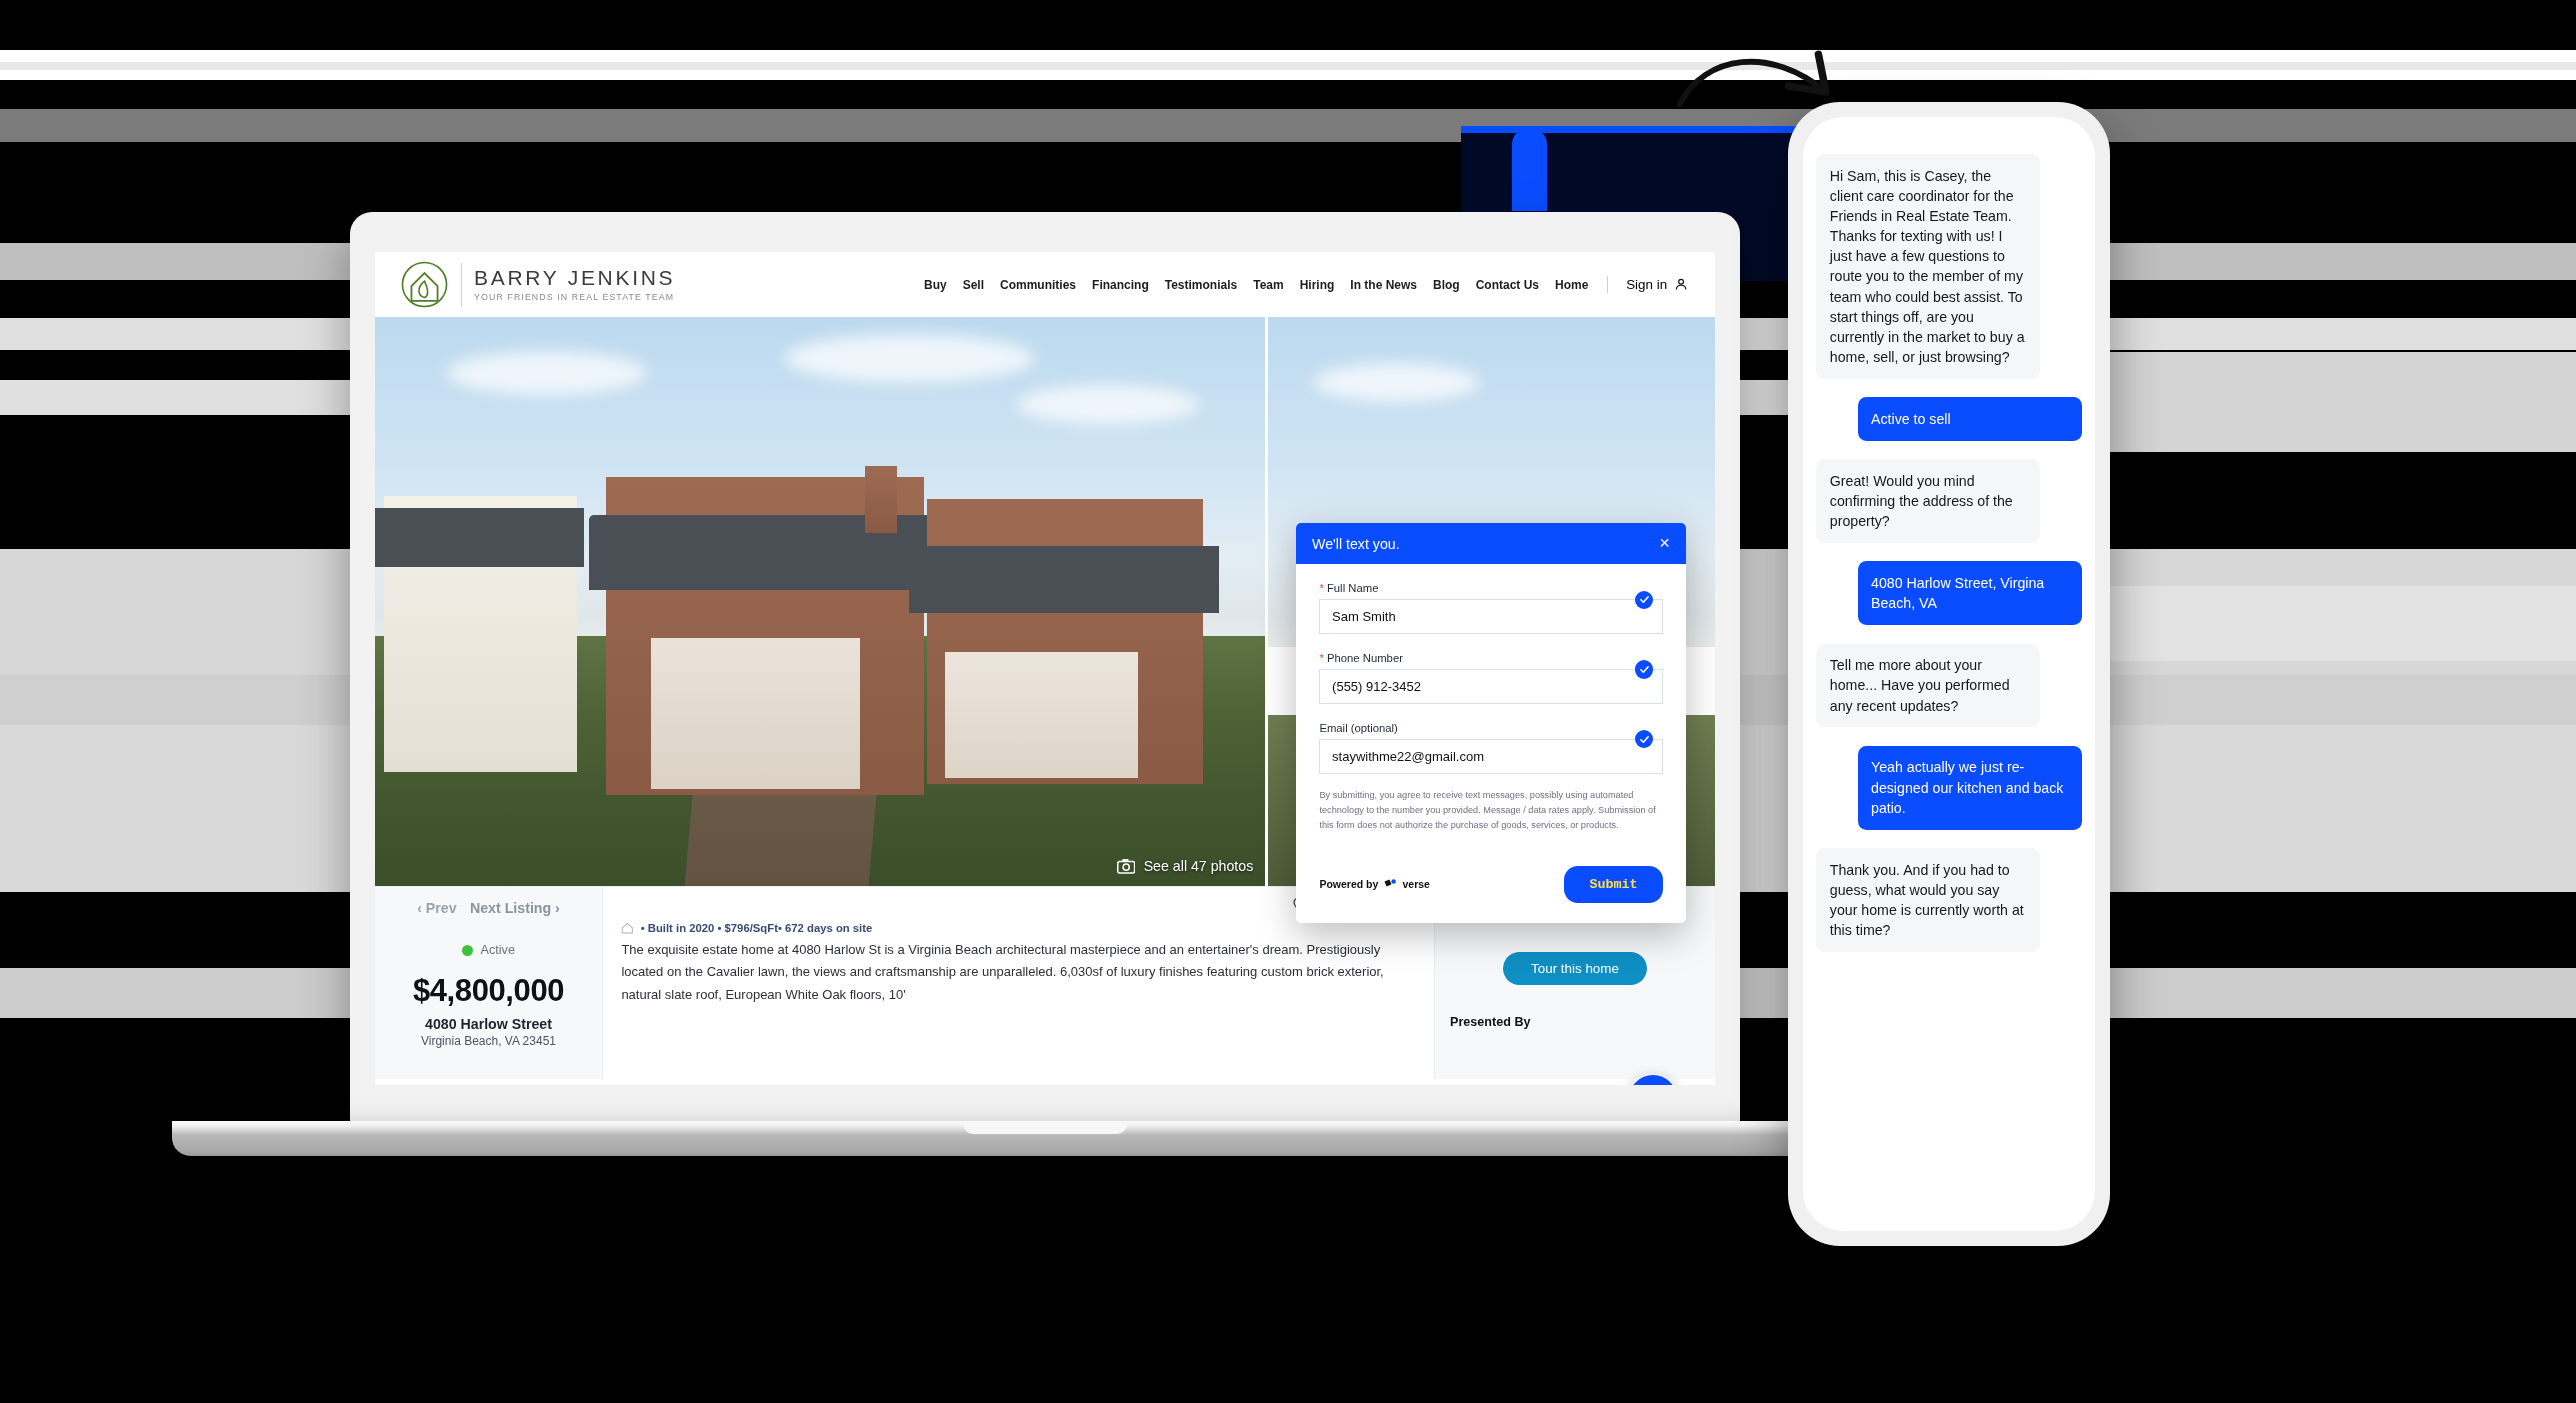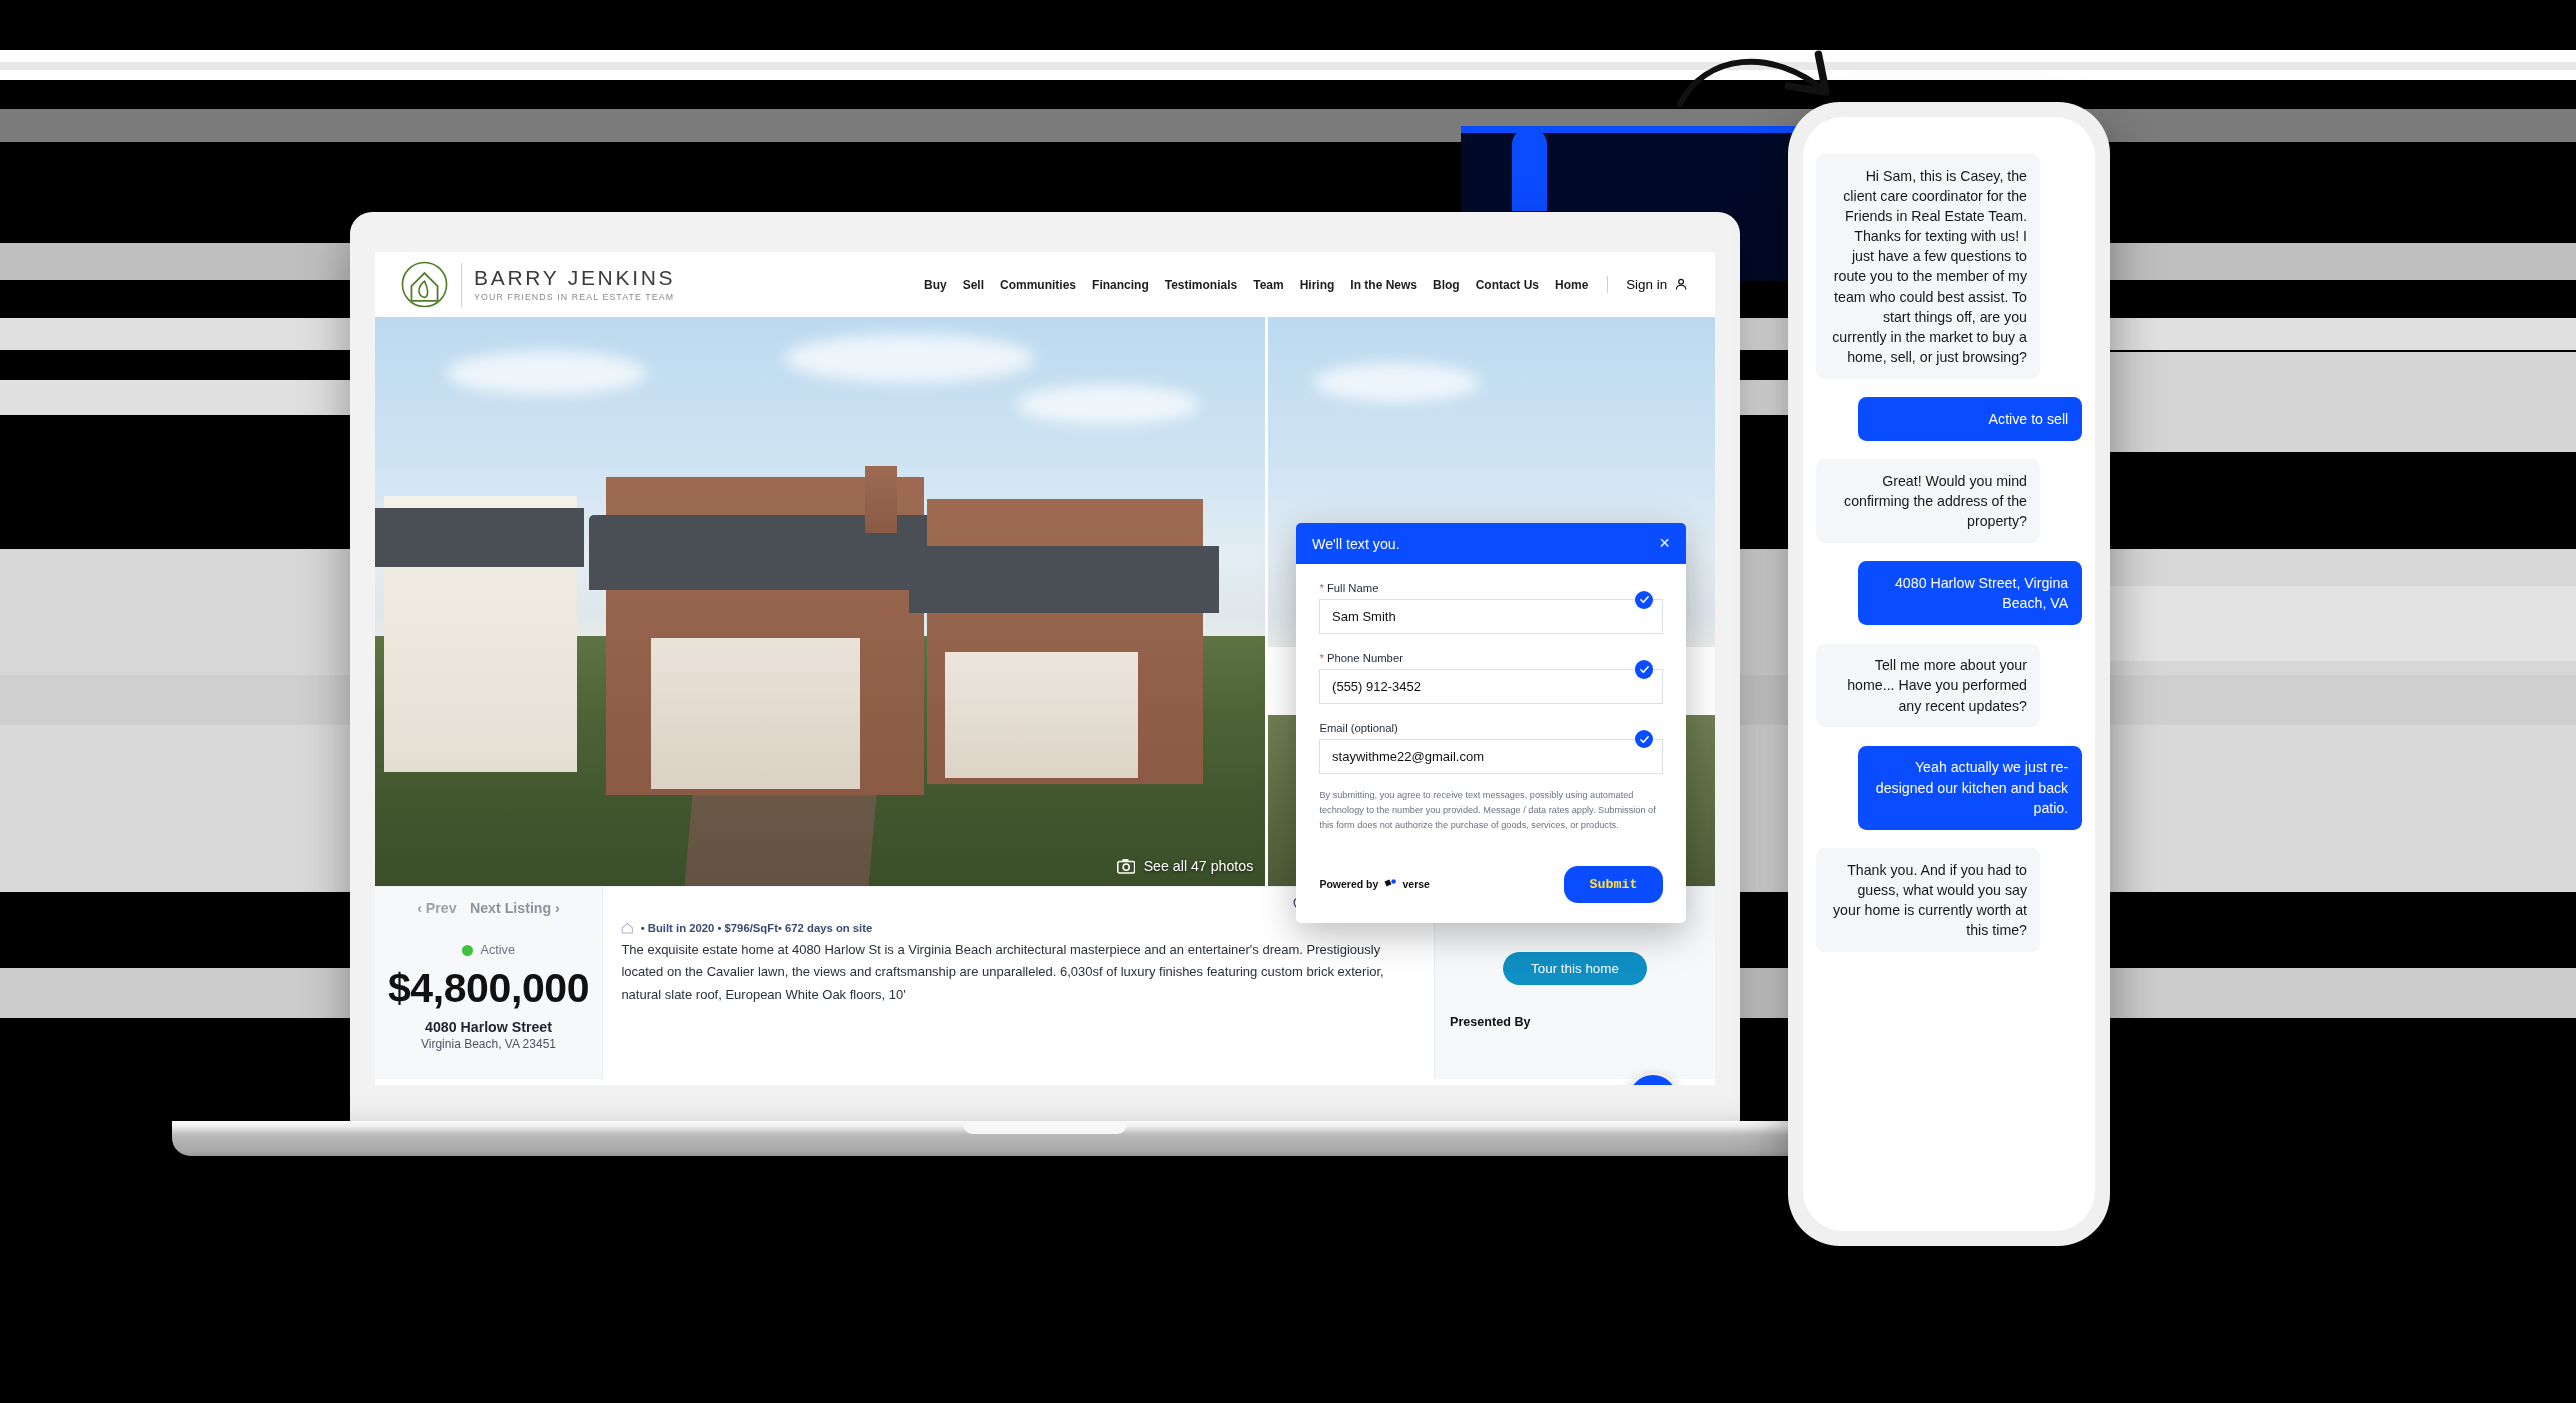--- a/index.html
+++ b/index.html
@@ -62,21 +62,21 @@
      color:#fff; font-size:14.2px; font-weight:500; text-shadow:0 0.8px 3.3px rgba(0,0,0,.7); }
 
   
   .strip { display:flex; background:#fff; border-top:0.8px solid #eceef1; height:193px; }
   .strip-left { width:228px; background:#f7f8fa; border-right:0.8px solid #e9ecef; padding:13.4px 0 0 0; }
   .prevnext { display:flex; justify-content:center; gap:13.4px; font-size:14.2px; font-weight:700; color:#9aa2ab; }
   .prevnext .next { color:#8b949e; }
   .status { display:flex; align-items:center; gap:7.5px; justify-content:center; margin-top:27px;
      font-size:12.6px; color:#6b7280; }
   .dot-green { width:11px; height:11px; border-radius:50%; background:#3ec13e; }
-  .price { text-align:center; font-size:41px; font-weight:700; color:#111; letter-spacing:-0.4px; margin-top:8px; }
+  .price { text-align:center; font-size:31px; font-weight:700; color:#111; letter-spacing:-0.4px; margin-top:16px; }
   .addr1 { text-align:center; font-size:14.2px; font-weight:700; color:#1d2430; margin-top:6.7px; }
   .addr2 { text-align:center; font-size:12px; color:#4b5563; margin-top:1.7px; }
 
   .strip-mid { flex:1; padding:10px 18.4px 0 18.4px; position:relative; }
   .fav-row { display:flex; justify-content:flex-end; gap:18.4px; align-items:center;
      font-size:12.6px; font-weight:600; color:#49526b; }
   .meta-row { display:flex; align-items:center; gap:6.7px; margin-top:10px; font-size:11.3px;
      font-weight:700; color:#3a4a74; }
   .desc { margin-top:5px; font-size:13px; line-height:1.72; color:#2b3138; max-height:126px; overflow:hidden; }
 
@@ -117,21 +117,21 @@
   
   .phone { position:absolute; left:1788px; top:102px; width:322px; height:1144px; z-index:60; }
   .phone-body { position:absolute; inset:0; background:#f0f0f0; border-radius:52px;
      box-shadow:0 22px 50px rgba(0,0,0,.4); }
   .phone-screen { position:absolute; left:15px; top:15px; right:15px; bottom:15px;
      background:#fff; border-radius:40px; overflow:hidden; }
   .phone-bezel-dot { position:absolute; width:7.5px; height:7.5px; border-radius:50%; background:#1b2a52; }
   .phone-speaker { position:absolute; width:70px; height:8.4px; border-radius:5px; background:#e2e2e2; }
   .chat { padding:37px 13.4px 0 13.4px; }
   .bubble { max-width:224px; border-radius:8.4px; padding:11.7px 13.4px; font-size:14.2px; line-height:1.42;
-     margin-bottom:18.4px;text-align:right; }
+     margin-bottom:18.4px; }
   .bubble.bot { background:#f5f6f8; color:#15181d; }
   .bubble.me { background:#0a4cff; color:#fff; margin-left:auto; }
 
   
   .arrow { position:absolute; left:1671px; top:46px; width:243px; height:117px; z-index:70; }
 </style>
 </head>
 <body>
 
 <div class="bg" id="bg-bands">

